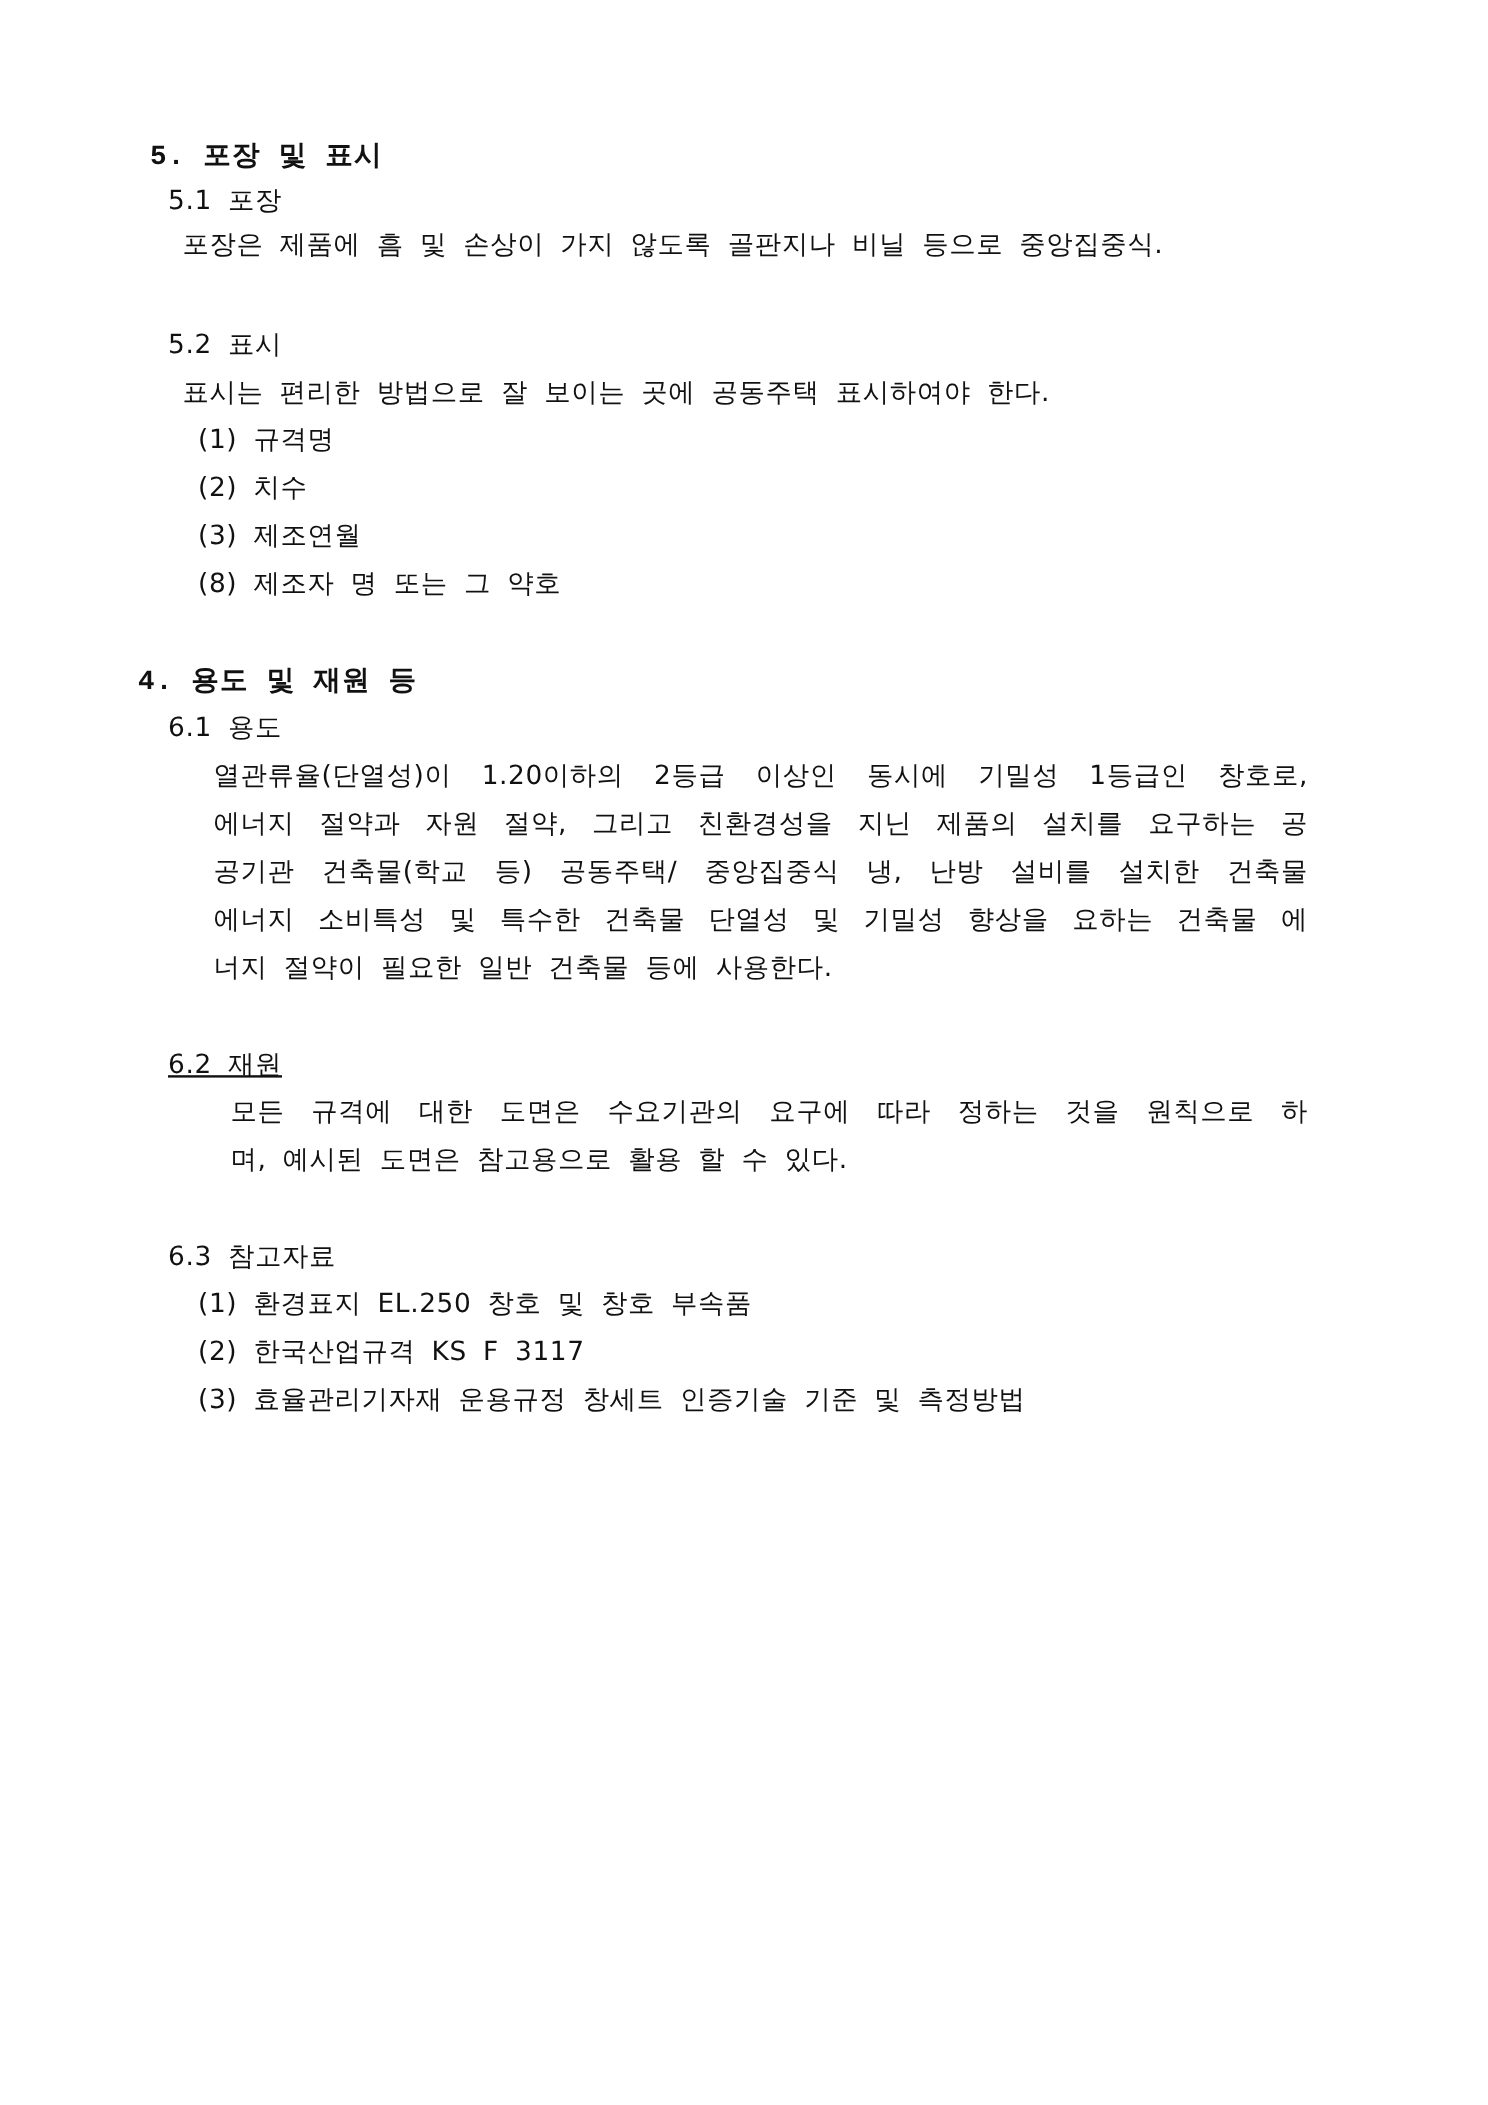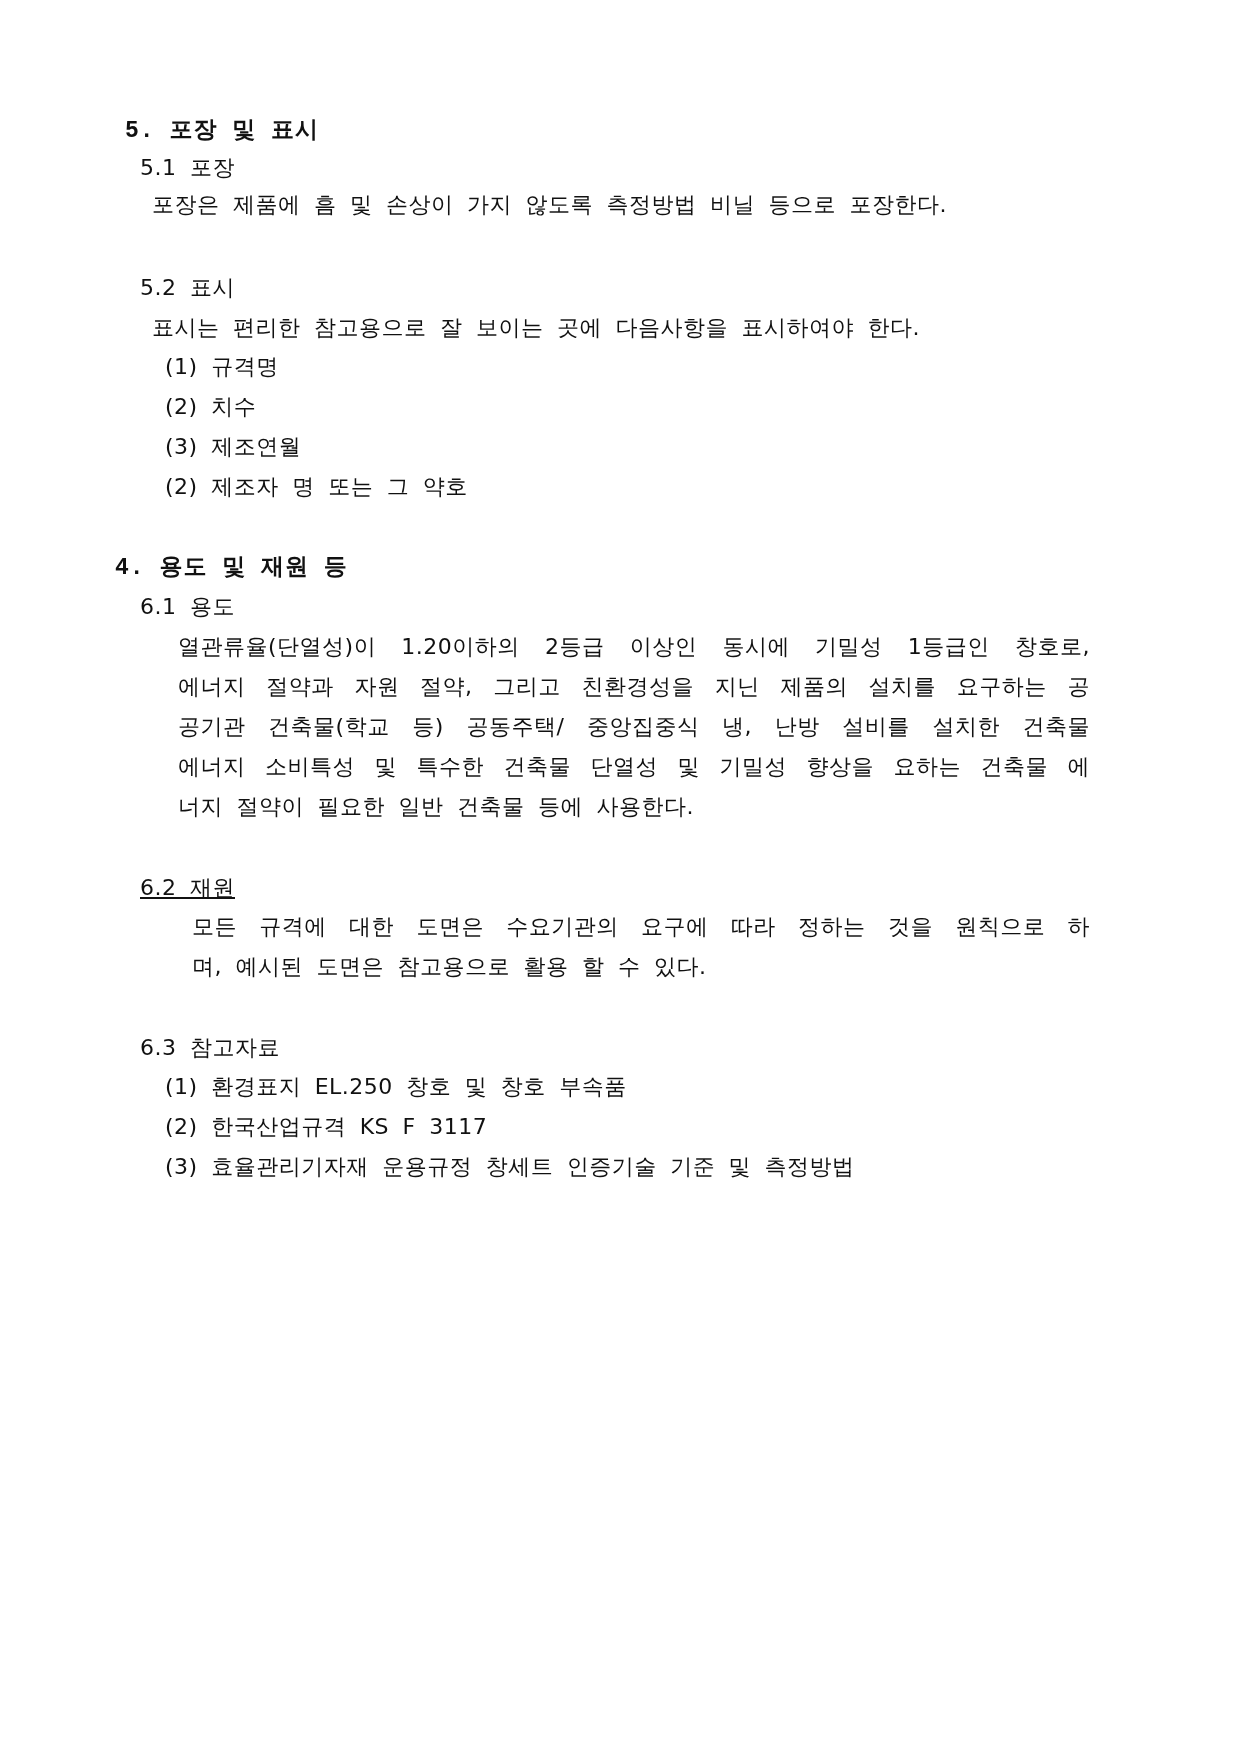--- a/index.html
+++ b/index.html
@@ -10,28 +10,28 @@
     .body { letter-spacing: 0.5px; word-spacing: 6px; }
     .just { text-align: justify; text-align-last: justify; white-space: normal; }
   </style>
 </head>
 <body>
 
 <div>
 
   <div class="line h1" style="left:125px; top:116px;">5. 포장 및 표시</div>
   <div class="line body" style="left:140px; top:153px;">5.1 포장</div>
-  <div class="line body" style="left:152px; top:190px;">포장은 제품에 흠 및 손상이 가지 않도록 측정방법 비닐 등으로 포장한다.</div>
+  <div class="line body" style="left:152px; top:190px;">포장은 제품에 흠 및 손상이 가지 않도록 골판지나 비닐 등으로 중앙집중식.</div>
 
   <div class="line body" style="left:140px; top:273px;">5.2 표시</div>
-  <div class="line body" style="left:152px; top:313px;">표시는 편리한 참고용으로 잘 보이는 곳에 다음사항을 표시하여야 한다.</div>
+  <div class="line body" style="left:152px; top:313px;">표시는 편리한 방법으로 잘 보이는 곳에 공동주택 표시하여야 한다.</div>
   <div class="line body" style="left:165px; top:352px;">(1) 규격명</div>
   <div class="line body" style="left:165px; top:392px;">(2) 치수</div>
   <div class="line body" style="left:165px; top:432px;">(3) 제조연월</div>
-  <div class="line body" style="left:165px; top:472px;">(2) 제조자 명 또는 그 약호</div>
+  <div class="line body" style="left:165px; top:472px;">(8) 제조자 명 또는 그 약호</div>
 
   <div class="line h1" style="left:115px; top:553px;">4. 용도 및 재원 등</div>
   <div class="line body" style="left:140px; top:592px;text-align:center;">6.1 용도</div>
   <div class="line body just" style="left:178px; top:632px; width:912px;">열관류율(단열성)이 1.20이하의 2등급 이상인 동시에 기밀성 1등급인 창호로,</div>
   <div class="line body just" style="left:178px; top:672px; width:912px;">에너지 절약과 자원 절약, 그리고 친환경성을 지닌 제품의 설치를 요구하는 공</div>
   <div class="line body just" style="left:178px; top:712px; width:912px;">공기관 건축물(학교 등) 공동주택/ 중앙집중식 냉, 난방 설비를 설치한 건축물</div>
   <div class="line body just" style="left:178px; top:752px; width:912px;">에너지 소비특성 및 특수한 건축물 단열성 및 기밀성 향상을 요하는 건축물 에</div>
   <div class="line body" style="left:178px; top:792px;">너지 절약이 필요한 일반 건축물 등에 사용한다.</div>
 
   <div class="line body" style="left:140px; top:873px;text-decoration:underline;">6.2 재원</div>

